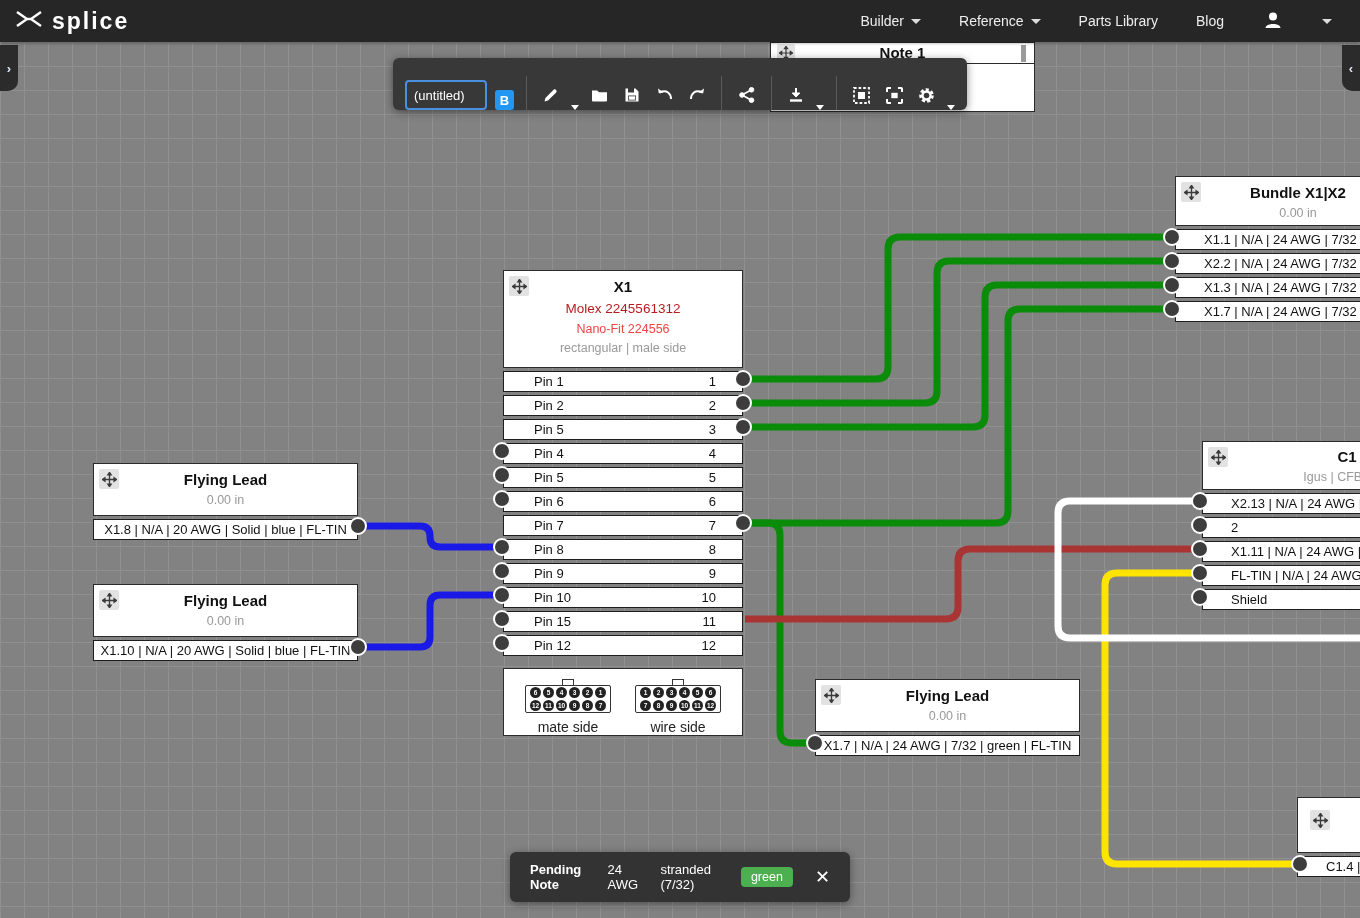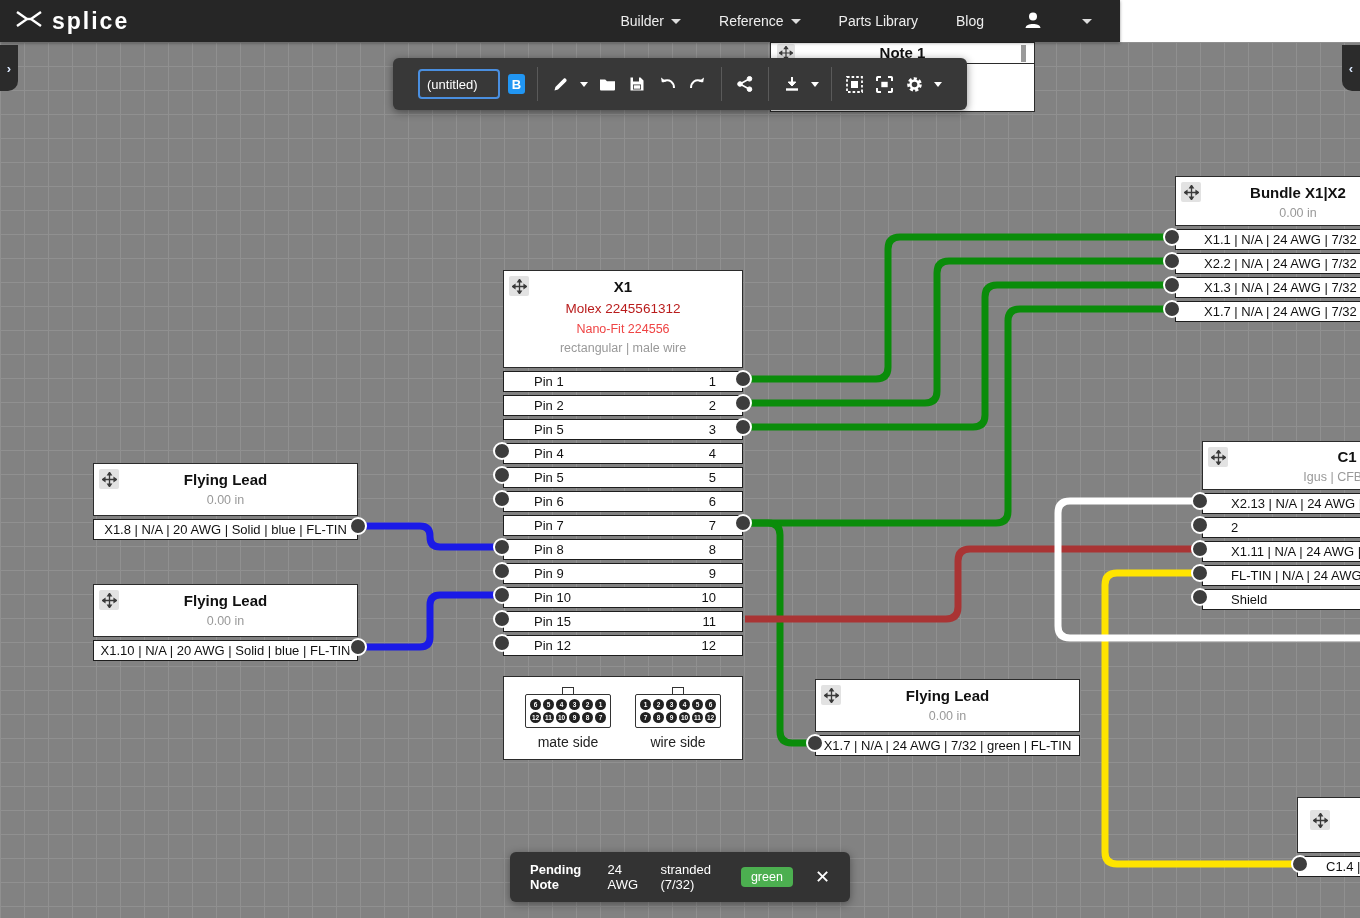--- a/index.html
+++ b/index.html
@@ -1,20 +1,20 @@
 <!DOCTYPE html>
 <html><head>
 <meta charset="utf-8">
 <style>
   * { margin:0; padding:0; box-sizing:border-box; }
   html,body { width:1360px; height:918px; overflow:hidden;
     font-family:"Liberation Sans","DejaVu Sans",sans-serif; }
 
   
-  .navbar { position:absolute; left:0; top:0; width:1120px; height:42px;
+  .navbar { position:absolute; left:0; top:0; width:1360px; height:42px;
     background:#262626; display:flex; align-items:center; z-index:50;
     box-shadow:0 1px 3px rgba(0,0,0,.4); }
   .logo { display:flex; align-items:center; gap:8px; padding:0 14px; height:100%; }
   .logo-text { color:#fff; font-size:23px; font-weight:700; letter-spacing:2px; }
   .nav-right { margin-left:auto; display:flex; align-items:center; gap:38px; padding-right:28px; }
   .nav-item { color:#eee; font-size:14px; display:flex; align-items:center; gap:7px; cursor:pointer; }
   .caret { width:0; height:0; border-left:5px solid transparent; border-right:5px solid transparent;
     border-top:5px solid #ddd; display:inline-block; }
 
   
@@ -38,42 +38,42 @@
   .nsub  { font-size:12.5px; color:#999; line-height:19px; }
   .nsub.dark { color:#b91c1c; font-size:13.5px; line-height:22px; }
   .nsub.mid  { color:#ef4444; }
   .row { background:#fff; border:1px solid #1d1d1d; height:21px; margin-top:3px;
     display:flex; align-items:center; font-size:13px; color:#111; }
   .row .pname { padding-left:30px; }
   .row .pnum  { margin-left:auto; padding-right:26px; }
   .row .rtext { padding-left:28px; white-space:nowrap; overflow:hidden; }
 
   
-  .nfoot { background:#fff; border:1px solid #2b2b2b; margin-top:20px; height:84px;
+  .nfoot { background:#fff; border:1px solid #2b2b2b; margin-top:12px; height:68px;
     display:flex; justify-content:center; gap:24px; padding-top:10px; }
   .diag { display:flex; flex-direction:column; align-items:center; }
   .dtab { width:12px; height:7px; border:1.5px solid #333; border-bottom:none; background:#fff; }
   .dbox { width:86px; height:34px; border:1.5px solid #333; border-radius:2px;
     display:flex; flex-direction:column; justify-content:center; gap:2px; padding:0 4px; }
   .drow { display:flex; justify-content:space-between; }
   .pin-dot { width:11px; height:11px; border-radius:50%; background:#222; color:#fff;
     font-size:6.5px; font-weight:bold; display:flex; align-items:center; justify-content:center; }
   .dlabel { font-size:14px; color:#222; margin-top:6px; }
 
   
   .note-head { background:#fff; border:1px solid #2b2b2b; height:22px; text-align:center; position:relative; }
   .note-head .ntitle { line-height:20px; }
   .note-head .handle { top:1px; left:6px; width:18px; height:18px; }
   .note-body { background:#fff; border:1px solid #2b2b2b; border-top:none; height:48px; }
   .note-scroll { position:absolute; right:8px; top:2px; width:5px; height:17px; background:#9a9a9a; }
 
   
   .toolbar { position:absolute; left:393px; top:16px; width:574px; height:52px; z-index:20;
     background:#383838; border-radius:6px; box-shadow:0 2px 8px rgba(0,0,0,.45);
-    display:flex; align-items:center; padding:0 25px; gap:8px; }
+    display:flex; align-items:flex-end; padding:0 12px; gap:8px; }
   .title-input { width:82px; height:30px; background:transparent; border:2px solid #4a8fe0;
     border-radius:4px; color:#fff; font-size:13px; padding:0 7px;
     font-family:"Liberation Sans","DejaVu Sans",sans-serif; }
   .bbadge { width:20px; height:20px; background:#2196f3; border-radius:3px; color:#fff;
     font-size:13px; font-weight:bold; display:flex; align-items:center; justify-content:center; }
   .tdiv { width:1px; height:34px; background:#5a5a5a; margin:0 4px; }
   .tbtn { color:#fff; display:flex; align-items:center; justify-content:center;
     width:26px; height:30px; cursor:pointer; }
   .tbtn svg { display:block; }
   .tcaret { width:0; height:0; border-left:4.5px solid transparent; border-right:4.5px solid transparent;
@@ -204,21 +204,21 @@
     <div class="nhead" style="height:98px;">
       <span class="handle">
         <svg width="15" height="15" viewBox="0 0 18 18" stroke="#3a3a3a" stroke-width="1.6" fill="#3a3a3a">
           <path d="M9 2 V16 M2 9 H16" fill="none"></path>
           <path d="M9 0.5 L11 3.5 H7 Z M9 17.5 L7 14.5 H11 Z M0.5 9 L3.5 7 V11 Z M17.5 9 L14.5 11 V7 Z"></path>
         </svg>
       </span>
       <div class="ntitle">X1</div>
       <div class="nsub dark">Molex 2245561312</div>
       <div class="nsub mid">Nano-Fit 224556</div>
-      <div class="nsub">rectangular | male wire</div>
+      <div class="nsub">rectangular | male side</div>
     </div>
     <div id="x1-rows">
         <div class="row">
           <span class="pname">Pin 1</span>
           <span class="pnum">1</span>
         </div>
         <div class="row">
           <span class="pname">Pin 2</span>
           <span class="pnum">2</span>
         </div>

